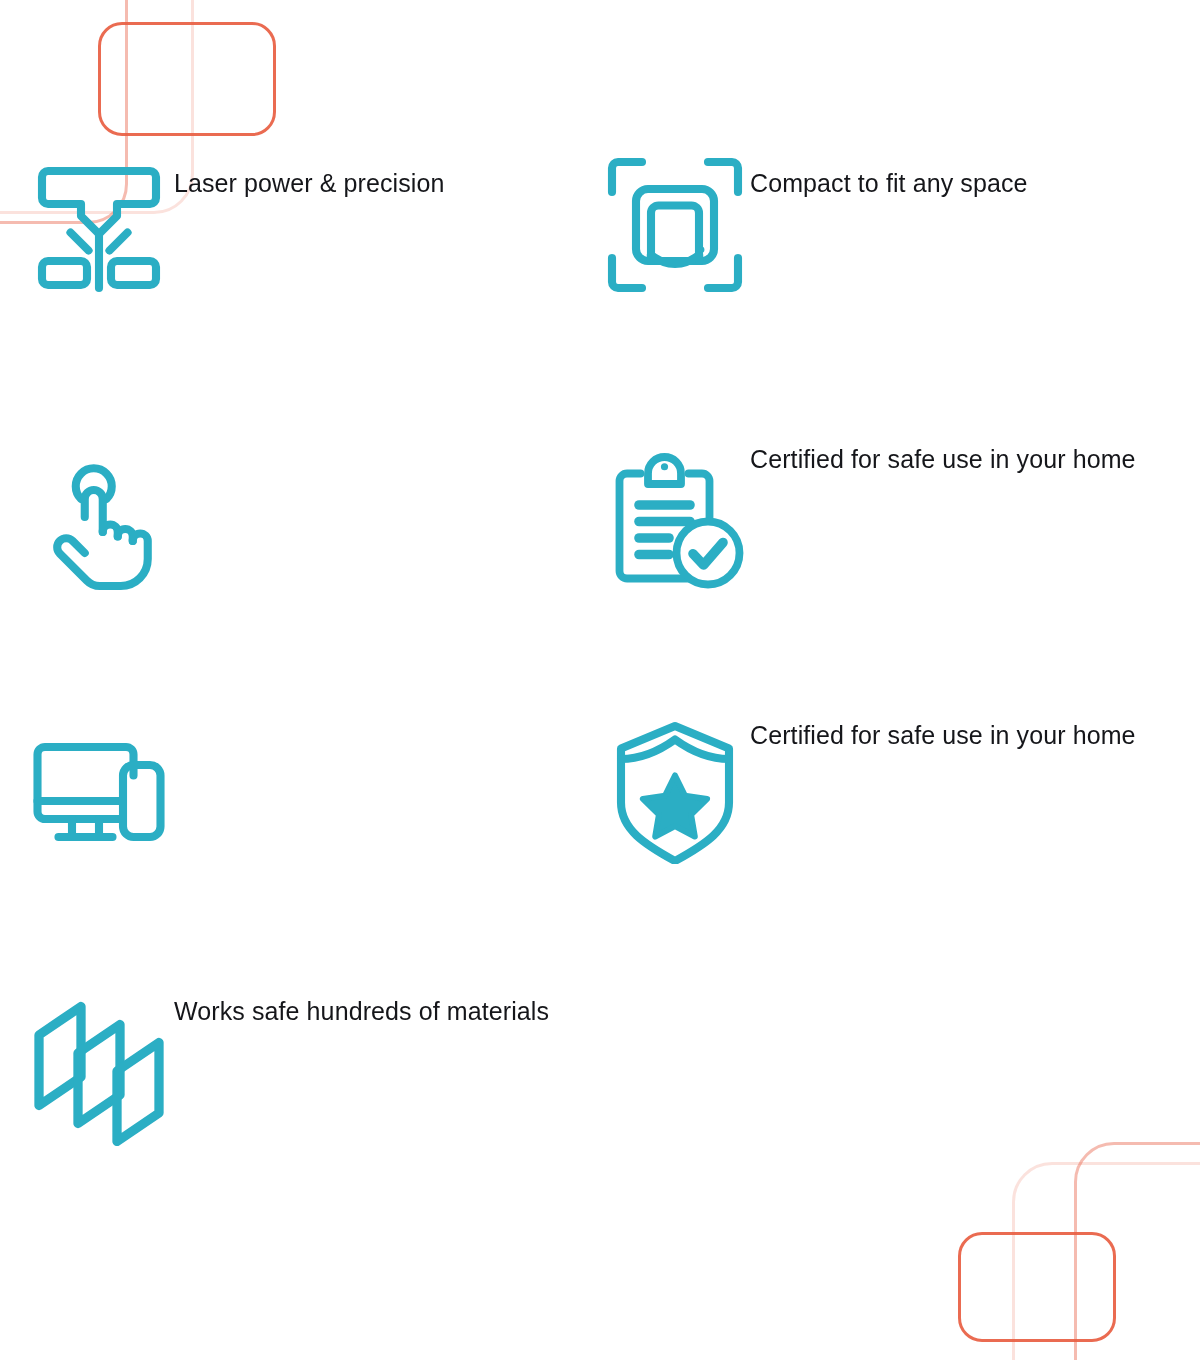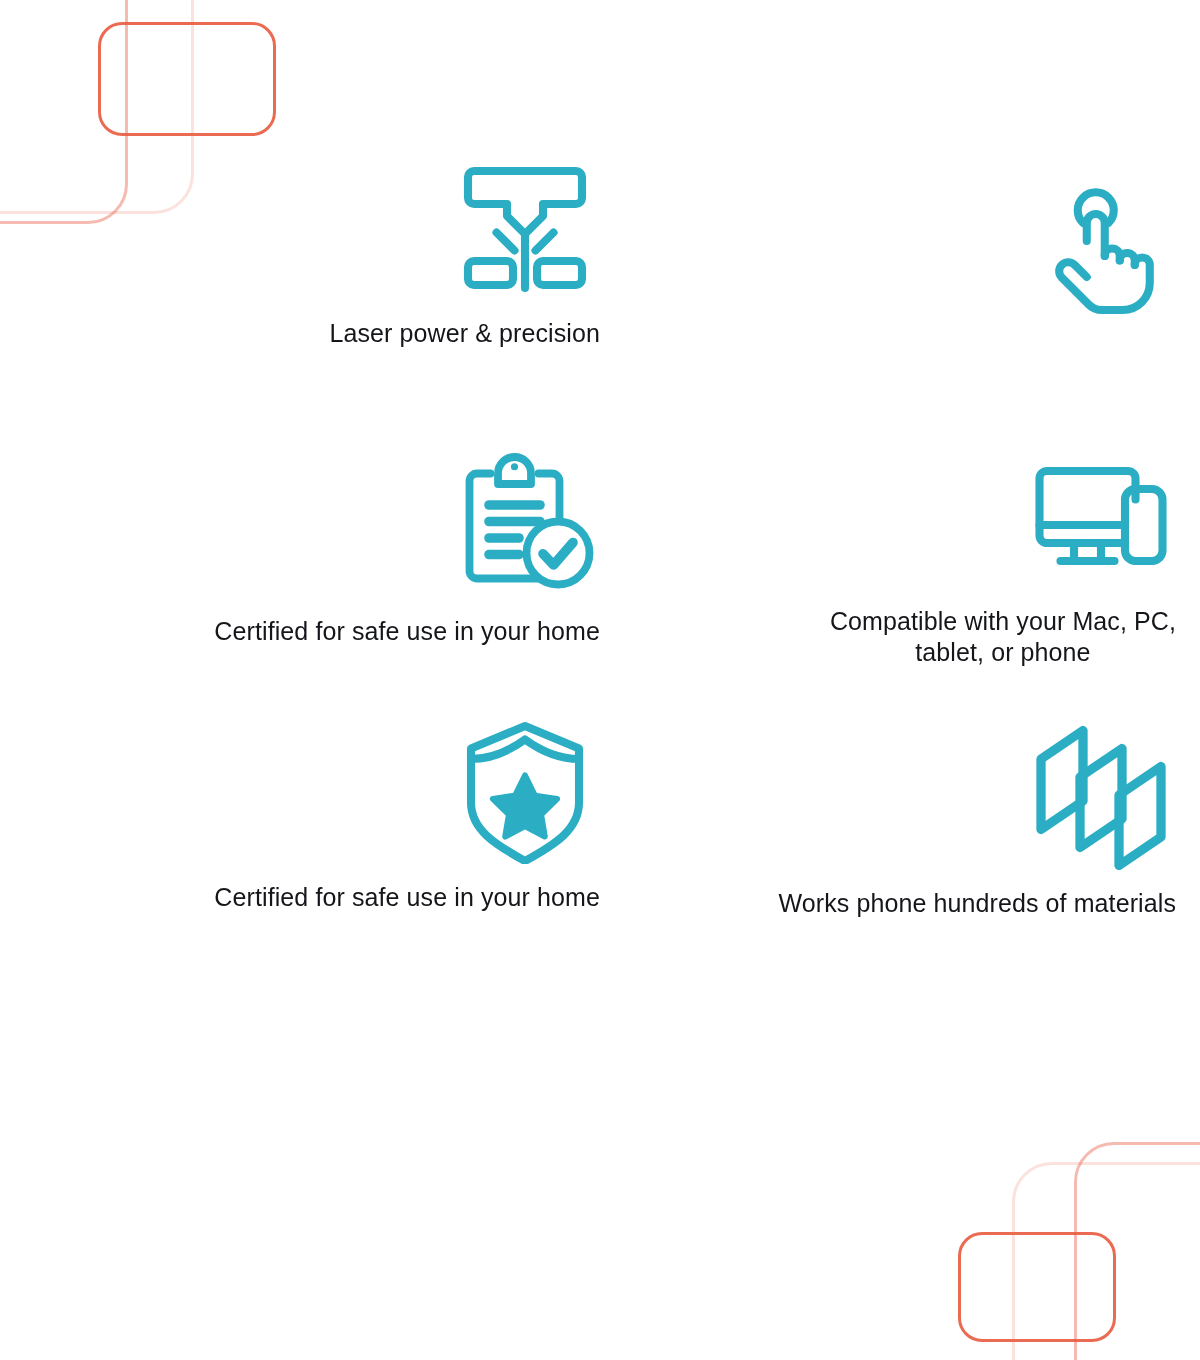--- a/index.html
+++ b/index.html
@@ -100,22 +100,22 @@
     display: grid;
     grid-template-columns: 1fr 1fr;
     grid-template-rows: repeat(4, 276px);
     padding: 150px 24px 0 24px;
     box-sizing: border-box;
     width: 1200px;
   }
 
   .feature-cell {
     display: flex;
-    flex-direction: column;
-    align-items: flex-end;
+    flex-direction: row;
+    align-items: flex-start;
     justify-content: flex-start;
   }
 
   .feature-icon {
     width: 150px;
     height: 150px;
     display: flex;
     align-items: center;
     justify-content: center;
   }
@@ -164,20 +164,35 @@
         <line x1="50" y1="56" x2="50" y2="92"></line>
         <line x1="31" y1="55" x2="43" y2="67"></line>
         <line x1="69" y1="55" x2="57" y2="67"></line>
         <rect x="12" y="74" width="30" height="16" rx="4"></rect>
         <rect x="58" y="74" width="30" height="16" rx="4"></rect>
       </svg>
     </div>
     <div class="feature-label">Laser power &amp; precision</div>
   </div>
 
+  <div class="feature-cell row-1">
+    <div class="feature-icon">
+      <svg viewBox="0 0 100 100" fill="none" stroke="#2BAEC4" stroke-width="5.4" stroke-linecap="round" stroke-linejoin="round">
+        <path d="M8 28 v-16 a4 4 0 0 1 4 -4 h16"></path>
+        <path d="M72 8 h16 a4 4 0 0 1 4 4 v16"></path>
+        <path d="M92 72 v16 a4 4 0 0 1 -4 4 h-16"></path>
+        <path d="M28 92 h-16 a4 4 0 0 1 -4 -4 v-16"></path>
+        <path d="M24 34 a8 8 0 0 1 8 -8 h36 a8 8 0 0 1 8 8 v32 a8 8 0 0 1 -8 8 h-36 a8 8 0 0 1 -8 -8 z"></path>
+        <path d="M34 74 v-32 a5 5 0 0 1 5 -5 h22 a5 5 0 0 1 5 5 v32"></path>
+        <path d="M34 70 q8 6 16 6 t16 -6"></path>
+        <circle cx="67.5" cy="66.5" r="2.1" fill="#2BAEC4" stroke="none"></circle>
+      </svg>
+    </div>
+    <div class="feature-label">Compact to fit any space</div>
+  </div>
 
   <div class="feature-cell row-2">
     <div class="feature-icon">
       <svg viewBox="0 0 100 100" fill="none" stroke="#2BAEC4" stroke-width="5.4" stroke-linecap="round" stroke-linejoin="round">
         <path d="M38 34 a12 12 0 1 1 17 0"></path>
         <path d="M40.5 46 v-12 a6 6 0 0 1 12 0 v22"></path>
         <path d="M52.5 56 a5 5 0 0 1 10 0 v3"></path>
         <path d="M62.5 59 a5 5 0 0 1 10 0 v3"></path>
         <path d="M72.5 62 a5 5 0 0 1 10 0 v12 a18 18 0 0 1 -18 18 h-14 a12 12 0 0 1 -8.6 -3.6 l-18 -18 a6 6 0 0 1 8.5 -8.5 l8.1 8.1"></path>
       </svg>
@@ -205,22 +220,20 @@
   <div class="feature-cell row-3">
     <div class="feature-icon">
       <svg viewBox="0 0 100 100" fill="none" stroke="#2BAEC4" stroke-width="5.4" stroke-linecap="round" stroke-linejoin="round">
         <path d="M73 41 v-14 a5 5 0 0 0 -5 -5 h-54 a5 5 0 0 0 -5 5 v38 a5 5 0 0 0 5 5 h49"></path>
         <line x1="9" y1="58" x2="63" y2="58"></line>
         <path d="M32 70 v10 M50 70 v10"></path>
         <line x1="23" y1="82" x2="59" y2="82"></line>
         <rect x="66" y="34" width="25" height="48" rx="7"></rect>
       </svg>
     </div>
-    <div class="feature-label">Compatible with your Mac, PC,
-tablet, or phone</div>
   </div>
 
   <div class="feature-cell row-3">
     <div class="feature-icon">
       <svg viewBox="0 0 100 100" fill="none" stroke="#2BAEC4" stroke-width="5.4" stroke-linecap="round" stroke-linejoin="round">
         <path d="M14 23 l36 -15 l36 15 v36 c0 18 -16 28 -36 39 c-20 -11 -36 -21 -36 -39 z"></path>
         <path d="M14 30 q18 0 36 -13 q18 13 36 13"></path>
         <path d="M50 41 l6.6 13.4 l14.8 2.2 l-10.7 10.4 l2.5 14.7 l-13.2 -6.9 l-13.2 6.9 l2.5 -14.7 l-10.7 -10.4 l14.8 -2.2 z" fill="#2BAEC4" stroke-width="4"></path>
       </svg>
     </div>
@@ -228,17 +241,17 @@
   </div>
 
   <div class="feature-cell row-4">
     <div class="feature-icon">
       <svg viewBox="0 0 100 100" fill="none" stroke="#2BAEC4" stroke-width="6.2" stroke-linecap="round" stroke-linejoin="round">
         <path d="M10 26 L38 7 L38 54 L10 73 Z"></path>
         <path d="M36 38 L64 19 L64 66 L36 85 Z"></path>
         <path d="M62 50 L90 31 L90 78 L62 97 Z"></path>
       </svg>
     </div>
-    <div class="feature-label">Works phone hundreds of materials</div>
+    <div class="feature-label">Works safe hundreds of materials</div>
   </div>
 
 
 </div>
 
 </body></html>

